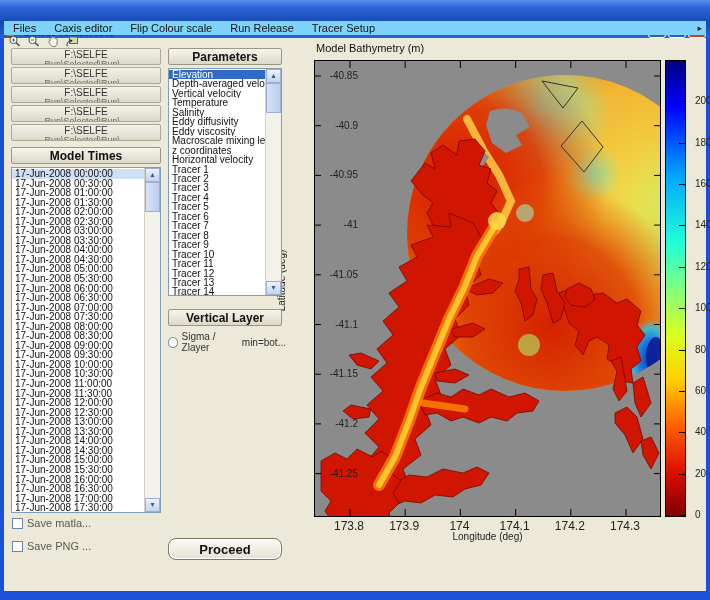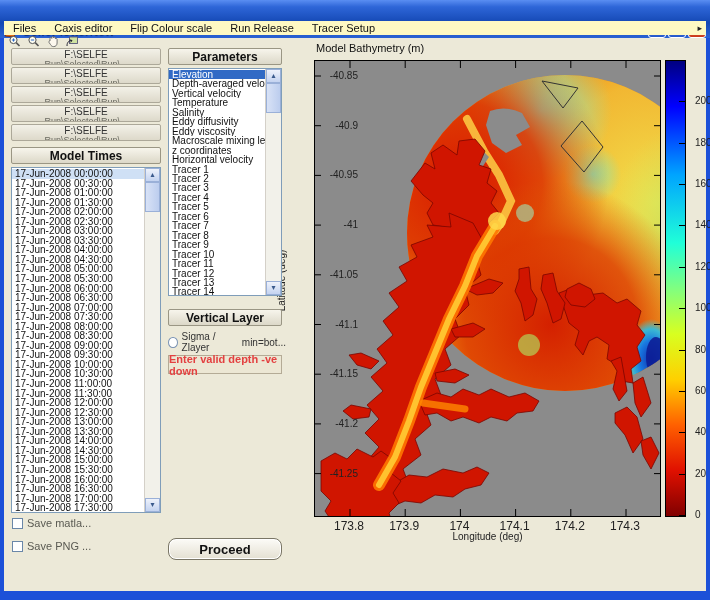--- a/index.html
+++ b/index.html
@@ -12,21 +12,21 @@
     display:flex;align-items:flex-end;padding:0 4px;color:#fff;}
   #titlebar .title{font-size:12px;font-weight:bold;margin-left:4px;text-shadow:1px 1px 1px #0a2a7a;}
   .winbtns{margin-left:auto;display:flex;gap:2px;}
   .winbtn{width:18px;height:17px;border:1px solid #fff;border-radius:3px;box-sizing:border-box;
     background:linear-gradient(180deg,#8fb4f8,#3a6ce0 60%,#2558c8);position:relative;}
   .winbtn.close{background:linear-gradient(180deg,#f4a088,#e05a34 60%,#c83818);}
   .winbtn .g-min{position:absolute;left:3px;bottom:3px;width:8px;height:2px;background:#fff;}
   .winbtn .g-max{position:absolute;left:3px;top:3px;width:9px;height:8px;border:2px solid #fff;border-top-width:3px;box-sizing:border-box;}
   .winbtn .g-close{position:absolute;left:2px;top:1px;color:#fff;font-size:11px;font-weight:bold;}
   
-  #menubar{position:absolute;left:0;right:0;top:21px;height:14px;background:#fef9c3;
+  #menubar{position:absolute;left:0;right:0;top:21px;height:14px;background:#7dd3fc;
     display:flex;align-items:center;font-size:11px;color:#111;}
   .menu-item{padding:0 9px;cursor:default;}
   #menu-arrow{margin-left:auto;margin-right:4px;font-size:9px;color:#222;}
   #toolbar{position:absolute;left:0;right:0;top:35px;height:13px;display:flex;align-items:center;gap:5px;padding-left:4px;}
   .tbicon{width:14px;height:13px;}
   
   .hdr-btn{position:absolute;box-sizing:border-box;border:1px solid #9a9684;border-radius:2px;
     background:linear-gradient(180deg,#f7f5ec,#dcd8c8);display:flex;align-items:center;justify-content:center;
     font-size:12px;font-weight:bold;color:#111;}
   .file-btn{position:absolute;box-sizing:border-box;border:1px solid #aca899;border-radius:2px;
@@ -245,21 +245,20 @@
   </div>
 
   <div class="hdr-btn panel-layer" style="left:164px;top:309px;width:114px;height:17px;">Vertical Layer</div>
 
   <div class="cbrow panel-layer" style="left:164px;top:331px;width:118px;color:#333;font-size:10px;">
     <div class="radio"></div>
     <span>Sigma / Zlayer</span>
     <span style="margin-left:2px;">min=bot...</span>
   </div>
 
-  <div id="warnbox" class="panel-layer" style="left:164px;top:355px;width:114px;height:19px;">Enter valid depth -ve down</div>
 
   <div id="proceed" class="panel-layer" style="left:164px;top:538px;width:114px;height:22px;">Proceed</div>
 
   <div id="plot-title">Model Bathymetry (m)</div>
 
   <div id="plot">
     <svg viewBox="0 0 345 455" width="345" height="455">
       <defs>
         <radialGradient id="gYel" cx="78%" cy="40%" r="62%">
           <stop offset="0%" stop-color="#f2e44e"></stop>

